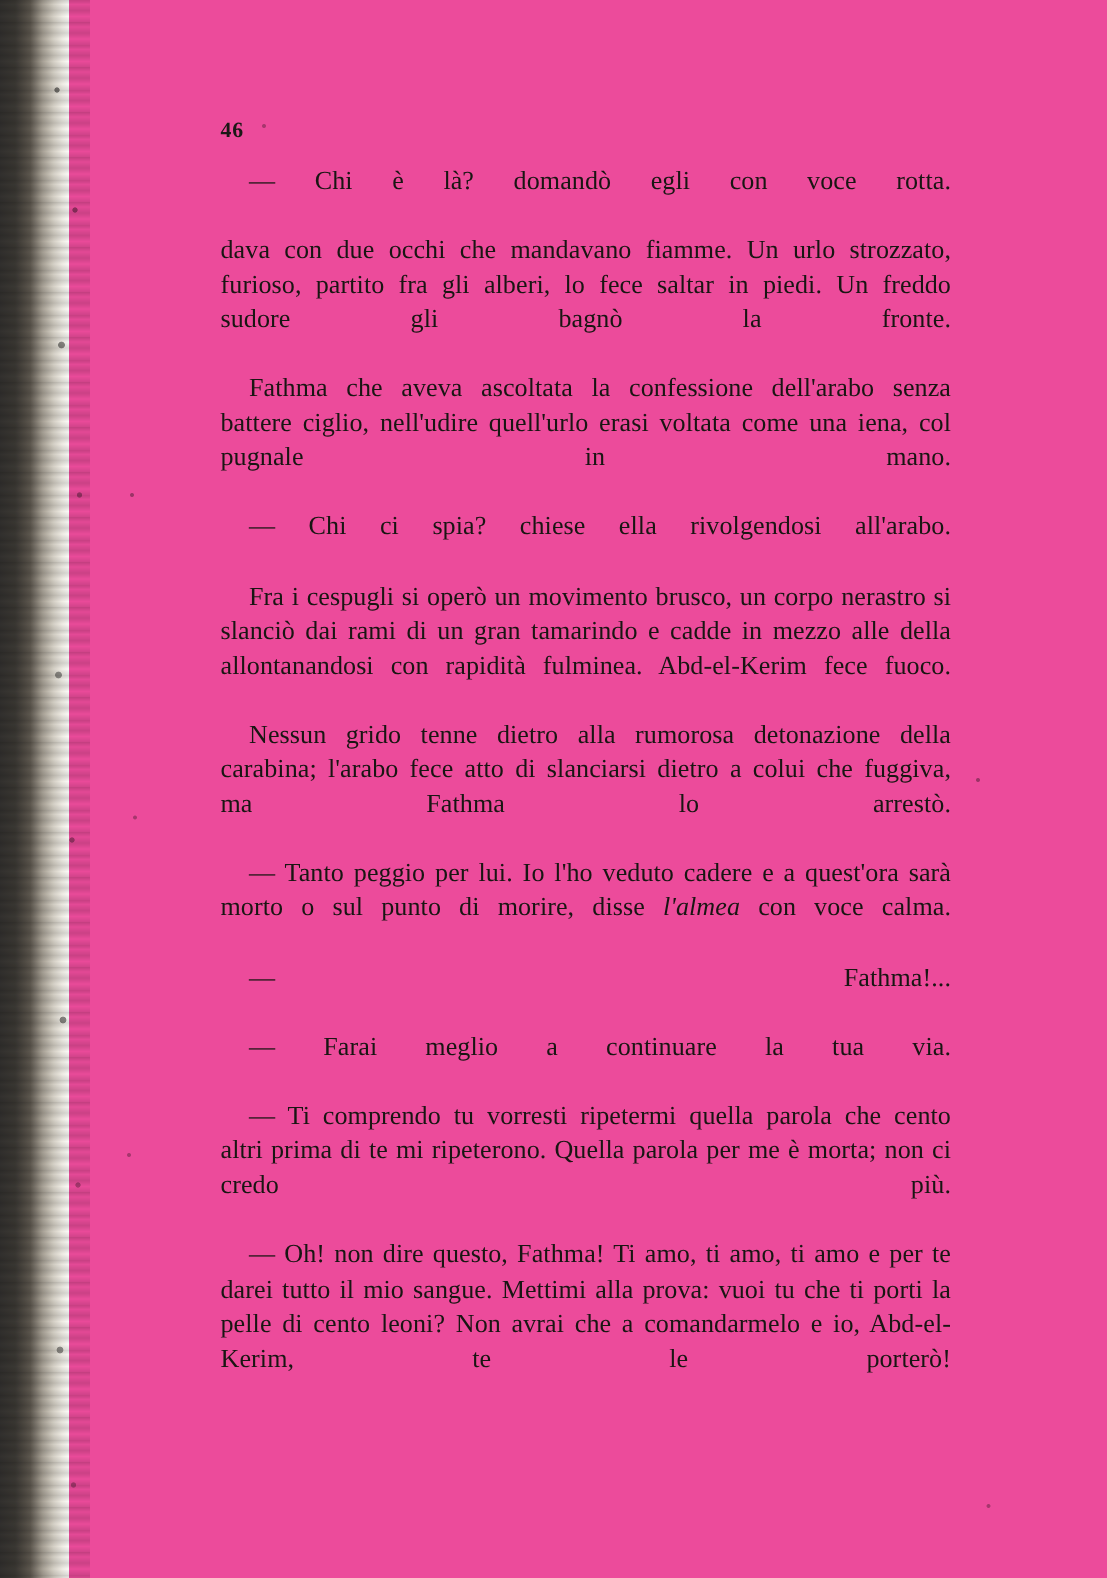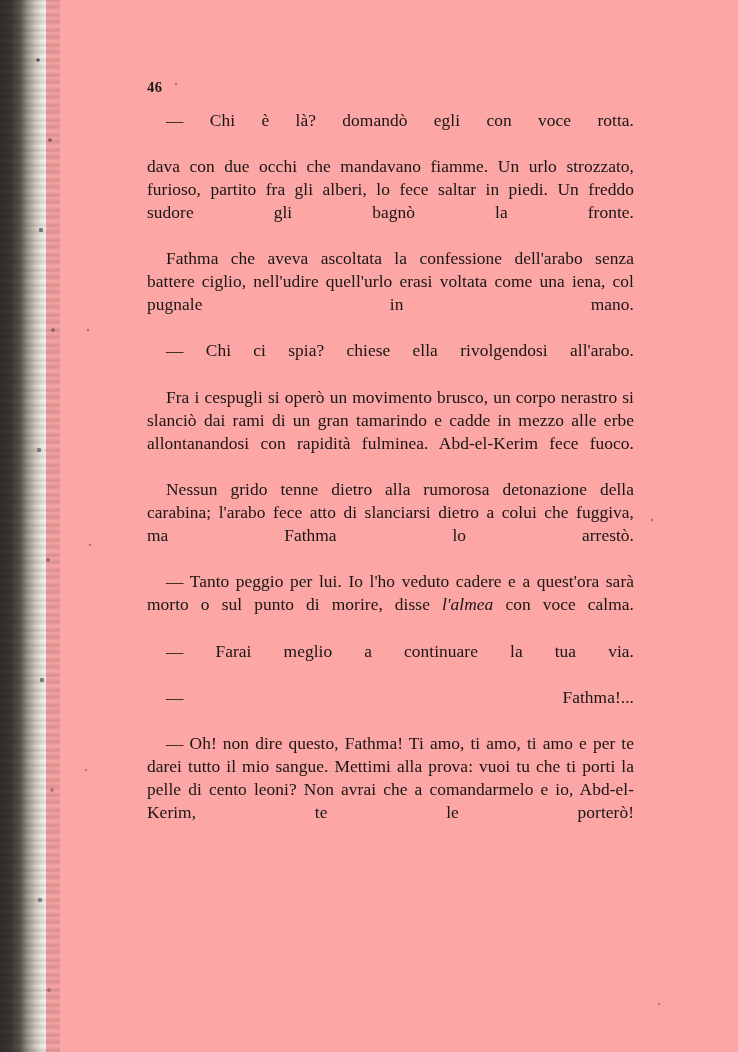--- a/index.html
+++ b/index.html
@@ -12,21 +12,21 @@
     height: 1052px;
     position: relative;
     overflow: hidden;
     font-family: "Liberation Serif", serif;
   }
 
   
   #page-scan {
     position: absolute;
     inset: 0;
-    background: #fca5a5;
+    background: #ec4899;
   }
 
   
   #gutter-shadow {
     position: absolute;
     left: 0;
     top: 0;
     width: 46px;
     height: 100%;
     background:
@@ -144,23 +144,24 @@
   <div id="edge-speckles"></div>
   <div id="page-specks"></div>
 
   <div id="text-block">
     <div id="folio">46</div>
     <div id="paragraphs">
         <p class="para dash">— Chi è là? domandò egli con voce rotta.</p>
         <p class="para ">dava con due occhi che mandavano fiamme. Un urlo strozzato, furioso, partito fra gli alberi, lo fece saltar in piedi. Un freddo sudore gli bagnò la fronte.</p>
         <p class="para indent">Fathma che aveva ascoltata la confessione dell'arabo senza battere ciglio, nell'udire quell'urlo erasi voltata come una iena, col pugnale in mano.</p>
         <p class="para dash">— Chi ci spia? chiese ella rivolgendosi all'arabo.</p>
-        <p class="para indent">Fra i cespugli si operò un movimento brusco, un corpo nerastro si slanciò dai rami di un gran tamarindo e cadde in mezzo alle erbe allontanandosi con rapidità fulminea. Abd-el-Kerim fece fuoco.</p>
+        <p class="para indent">Fra i cespugli si operò un movimento brusco, un corpo nerastro si slanciò dai rami di un gran tamarindo e cadde in mezzo alle della allontanandosi con rapidità fulminea. Abd-el-Kerim fece fuoco.</p>
         <p class="para indent">Nessun grido tenne dietro alla rumorosa detonazione della carabina; l'arabo fece atto di slanciarsi dietro a colui che fuggiva, ma Fathma lo arrestò.</p>
         <p class="para dash">— Tanto peggio per lui. Io l'ho veduto cadere e a quest'ora sarà morto o sul punto di morire, disse <em>l'almea</em> con voce calma.</p>
+        <p class="para dash">— Fathma!...</p>
         <p class="para dash">— Farai meglio a continuare la tua via.</p>
-        <p class="para dash">— Fathma!...</p>
+        <p class="para dash">— Ti comprendo tu vorresti ripetermi quella parola che cento altri prima di te mi ripeterono. Quella parola per me è morta; non ci credo più.</p>
         <p class="para dash">— Oh! non dire questo, Fathma! Ti amo, ti amo, ti amo e per te darei tutto il mio sangue. Mettimi alla prova: vuoi tu che ti porti la pelle di cento leoni? Non avrai che a comandarmelo e io, Abd-el-Kerim, te le porterò!</p>
       </div>
   </div>
 
   <div id="ink-filter"></div>
 </div>
 
 </body></html>

